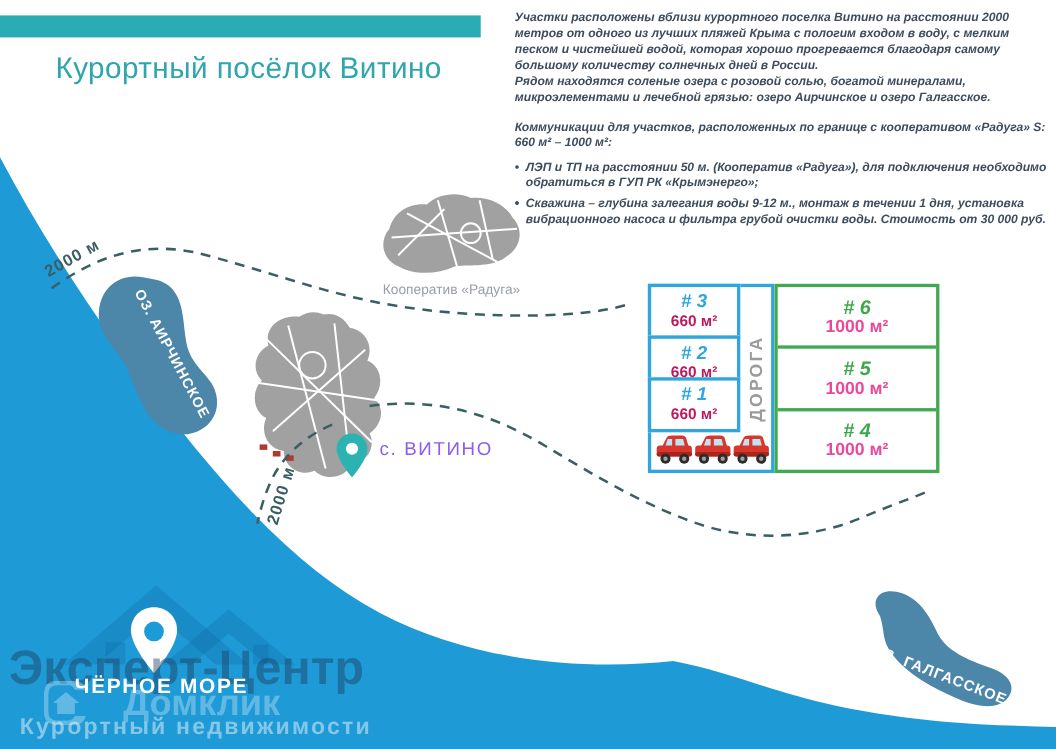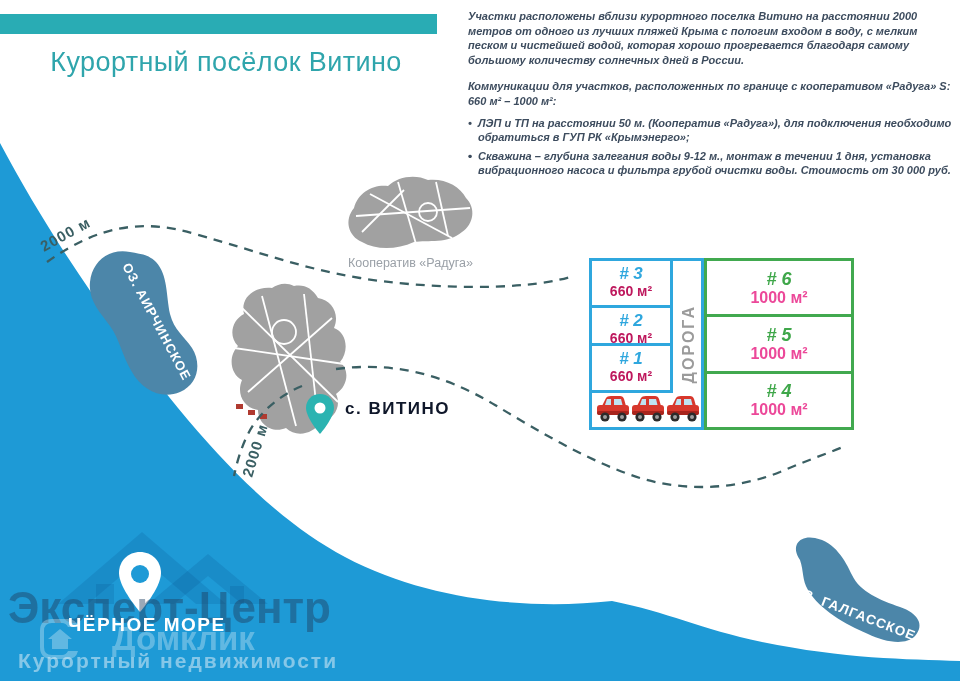--- a/index.html
+++ b/index.html
@@ -39,21 +39,21 @@
         box-sizing:border-box;background:#fff;z-index:3;display:flex;flex-direction:column;}
   .grow{flex:1;text-align:center;border-top:3px solid #41A94F;display:flex;flex-direction:column;
         justify-content:center;}
   .grow:first-child{border-top:none;}
   .grow .num{font-size:18px;font-weight:bold;font-style:italic;color:#3FA74A;line-height:20px;}
   .grow .area{font-size:16px;font-weight:bold;color:#ec4899;line-height:18px;}
 
   
   .coop-label{left:348px;top:256px;width:142px;font-size:12.5px;
         color:#9AA0A7;z-index:3;}
-  .village-label{left:345px;top:399px;font-size:17px;color:#0f172a;letter-spacing:1.5px;z-index:3;font-weight:bold;}
+  .village-label{left:345px;top:399px;font-size:17px;color:#8b5cf6;letter-spacing:1.5px;z-index:3;}
 
   
   .wm-expert{left:8px;top:583px;font-size:44px;font-weight:bold;color:rgba(32,62,96,0.45);
         white-space:nowrap;letter-spacing:0;z-index:4;}
   .wm-domclick{left:38px;top:617px;display:flex;align-items:center;z-index:5;gap:24px;}
   .wm-domclick .txt{font-size:33px;font-weight:bold;color:rgba(255,255,255,0.30);margin-left:8px;}
   .wm-agency{left:18px;top:649px;font-size:21px;font-weight:bold;color:rgba(235,244,250,0.50);
         letter-spacing:2px;z-index:5;}
   .sea-label{left:68px;top:614px;font-size:19px;font-weight:bold;color:#ffffff;
         letter-spacing:1.5px;z-index:6;}
@@ -139,20 +139,21 @@
       <path fill="#ffffff" d="M140,552 c-12,0 -21,9 -21,21 c0,15 21,39 21,39 c0,0 21,-24 21,-39 c0,-12 -9,-21 -21,-21 Z"></path>
       <circle cx="140" cy="574" r="9" fill="#1E9AD6"></circle>
     </g>
   </svg>
 
   <div class="abs topbar"></div>
   <div class="abs title">Курортный посёлок Витино</div>
 
   <div class="abs info">
     <p>Участки  расположены вблизи курортного поселка Витино на расстоянии 2000 метров от одного из лучших пляжей Крыма с пологим входом в воду, с мелким песком и чистейшей водой, которая хорошо прогревается благодаря самому большому количеству солнечных дней в России.</p>
+    <p>Рядом находятся соленые озера с розовой солью, богатой минералами, микроэлементами и лечебной грязью: озеро Аирчинское и озеро Галгасское.</p>
     <div class="gap"></div>
     <p>Коммуникации для участков, расположенных по границе с кооперативом «Радуга» S: 660 м² – 1000 м²:</p>
     <ul class="bullets">
       <li>
         <span class="dot">•</span>
         <span>ЛЭП и ТП на расстоянии 50 м. (Кооператив «Радуга»), для подключения необходимо обратиться в ГУП РК «Крымэнерго»;</span>
       </li>
       <li>
         <span class="dot">•</span>
       </li>

